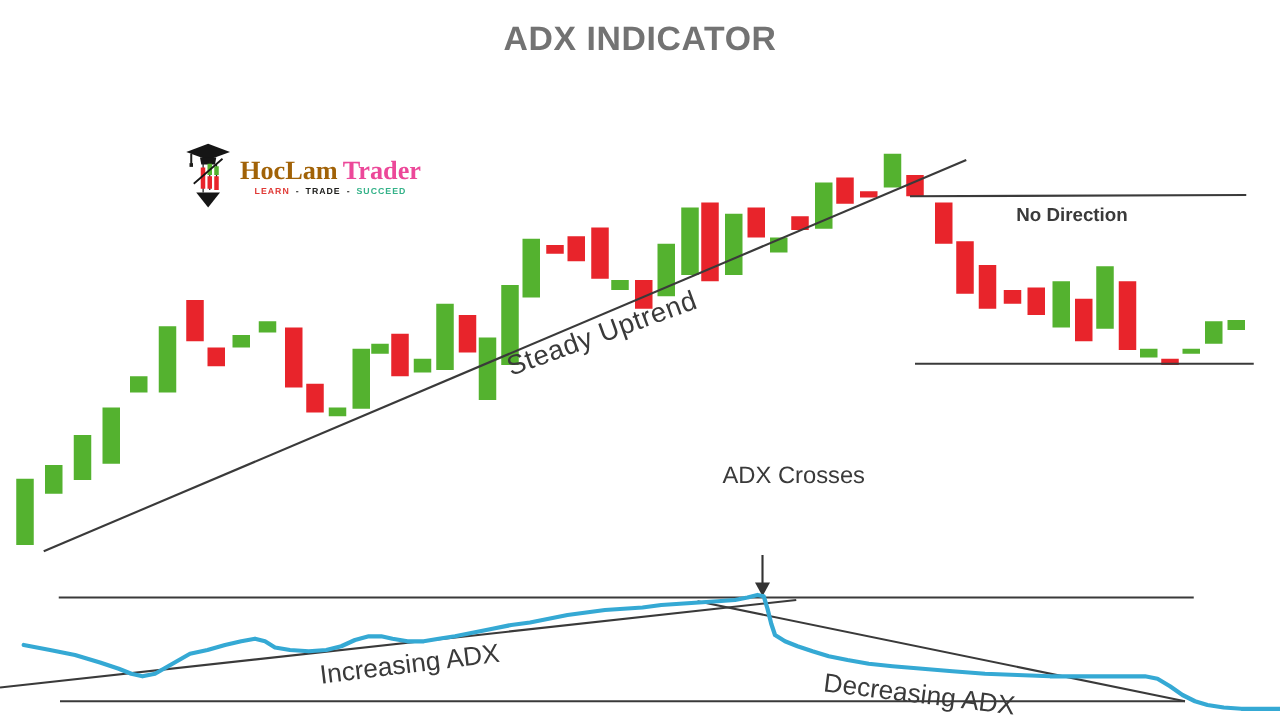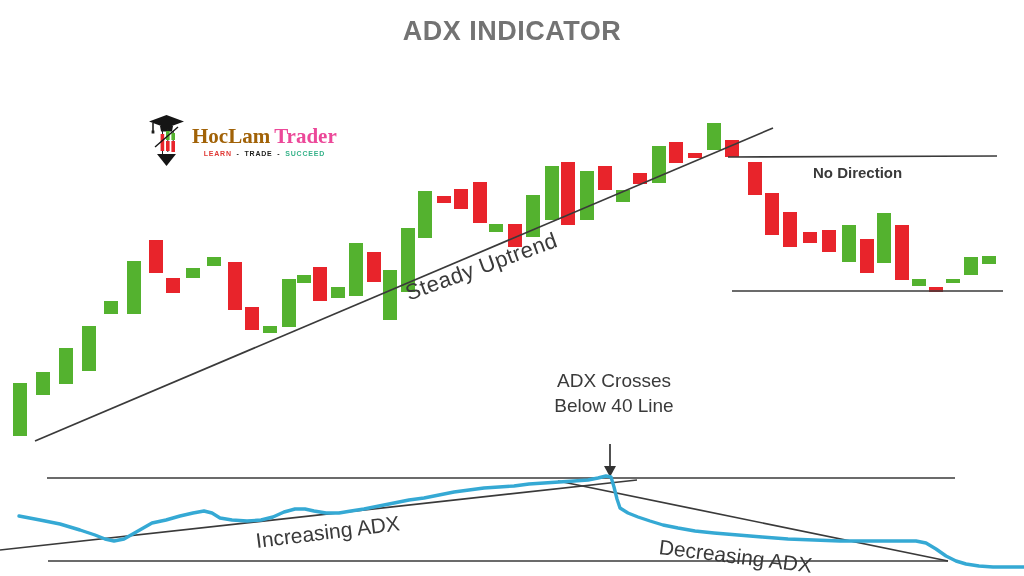--- a/index.html
+++ b/index.html
@@ -19,21 +19,21 @@
   .tl-sep{color:#1d1d1b;margin:0 2px;}
   .tl-trade{color:#1d1d1b;}
   .tl-succeed{color:#35b289;}
   
   #chart-svg{position:absolute;left:0;top:0;width:1024px;height:576px;}
   
   .lbl{position:absolute;color:#3a3a3a;white-space:nowrap;}
   .lbl-steady{left:402px;top:282px;font-size:22px;letter-spacing:.5px;
               transform:rotate(-20deg);transform-origin:0 0;}
   .lbl-nodir{left:813px;top:164px;font-size:15px;font-weight:bold;}
-  .lbl-crosses{left:536px;top:368px;width:156px;text-align:center;font-size:19px;line-height:25px;white-space:normal;}
+  .lbl-crosses{left:536px;top:368px;width:156px;text-align:right;font-size:19px;line-height:25px;white-space:normal;}
   .lbl-incr{left:256px;top:529px;font-size:21px;transform:rotate(-7deg);transform-origin:0 50%;}
   .lbl-decr{left:659px;top:535px;font-size:21px;transform:rotate(7deg);transform-origin:0 50%;}
 </style>
 </head>
 <body>
 
 <div class="stage">
 
   <div class="page-title">ADX INDICATOR</div>
 
@@ -131,18 +131,17 @@
       <line x1="558" y1="481" x2="948" y2="561" stroke="#3a3a3a" stroke-width="1.7"></line>
       <line x1="610" y1="444" x2="610" y2="468" stroke="#333333" stroke-width="1.7"></line>
       <polygon points="604,466 616,466 610,477" fill="#333333"></polygon>
       <polyline points="19,516 40,520 60,524 80,530 95,535 105,539 114,541 124,539 138,531 152,523 166,520 180,516 193,513 204,511 212,513 220,518 232,520 247,521 261,520 273,517 284,512 295,509 305,509 314,511 326,513 339,513 351,511 364,509 379,506 394,503 409,500 424,498 439,495 454,492 469,490 484,488 499,487 514,486 529,484 544,483 559,482 574,481 588,480 598,478 606,476 611,477 614,487 617,499 620,508 628,513 638,517 650,521 663,525 678,528 695,531 714,533 738,535 762,537 788,539 814,540 840,541 866,541 892,541 916,541 926,543 936,549 946,556 956,561 966,564 979,566 993,567 1010,567 1024,567" fill="none" stroke="#35a9d4" stroke-width="3.4" stroke-linecap="round" stroke-linejoin="round"></polyline>
     </svg>
 
   <div class="lbl lbl-steady">Steady Uptrend</div>
   <div class="lbl lbl-nodir">No Direction</div>
   <div class="lbl lbl-crosses">
     <div>ADX Crosses</div>
-    <div>Below 40 Line</div>
   </div>
   <div class="lbl lbl-incr">Increasing ADX</div>
   <div class="lbl lbl-decr">Decreasing ADX</div>
 
 </div>
 
 </body></html>

